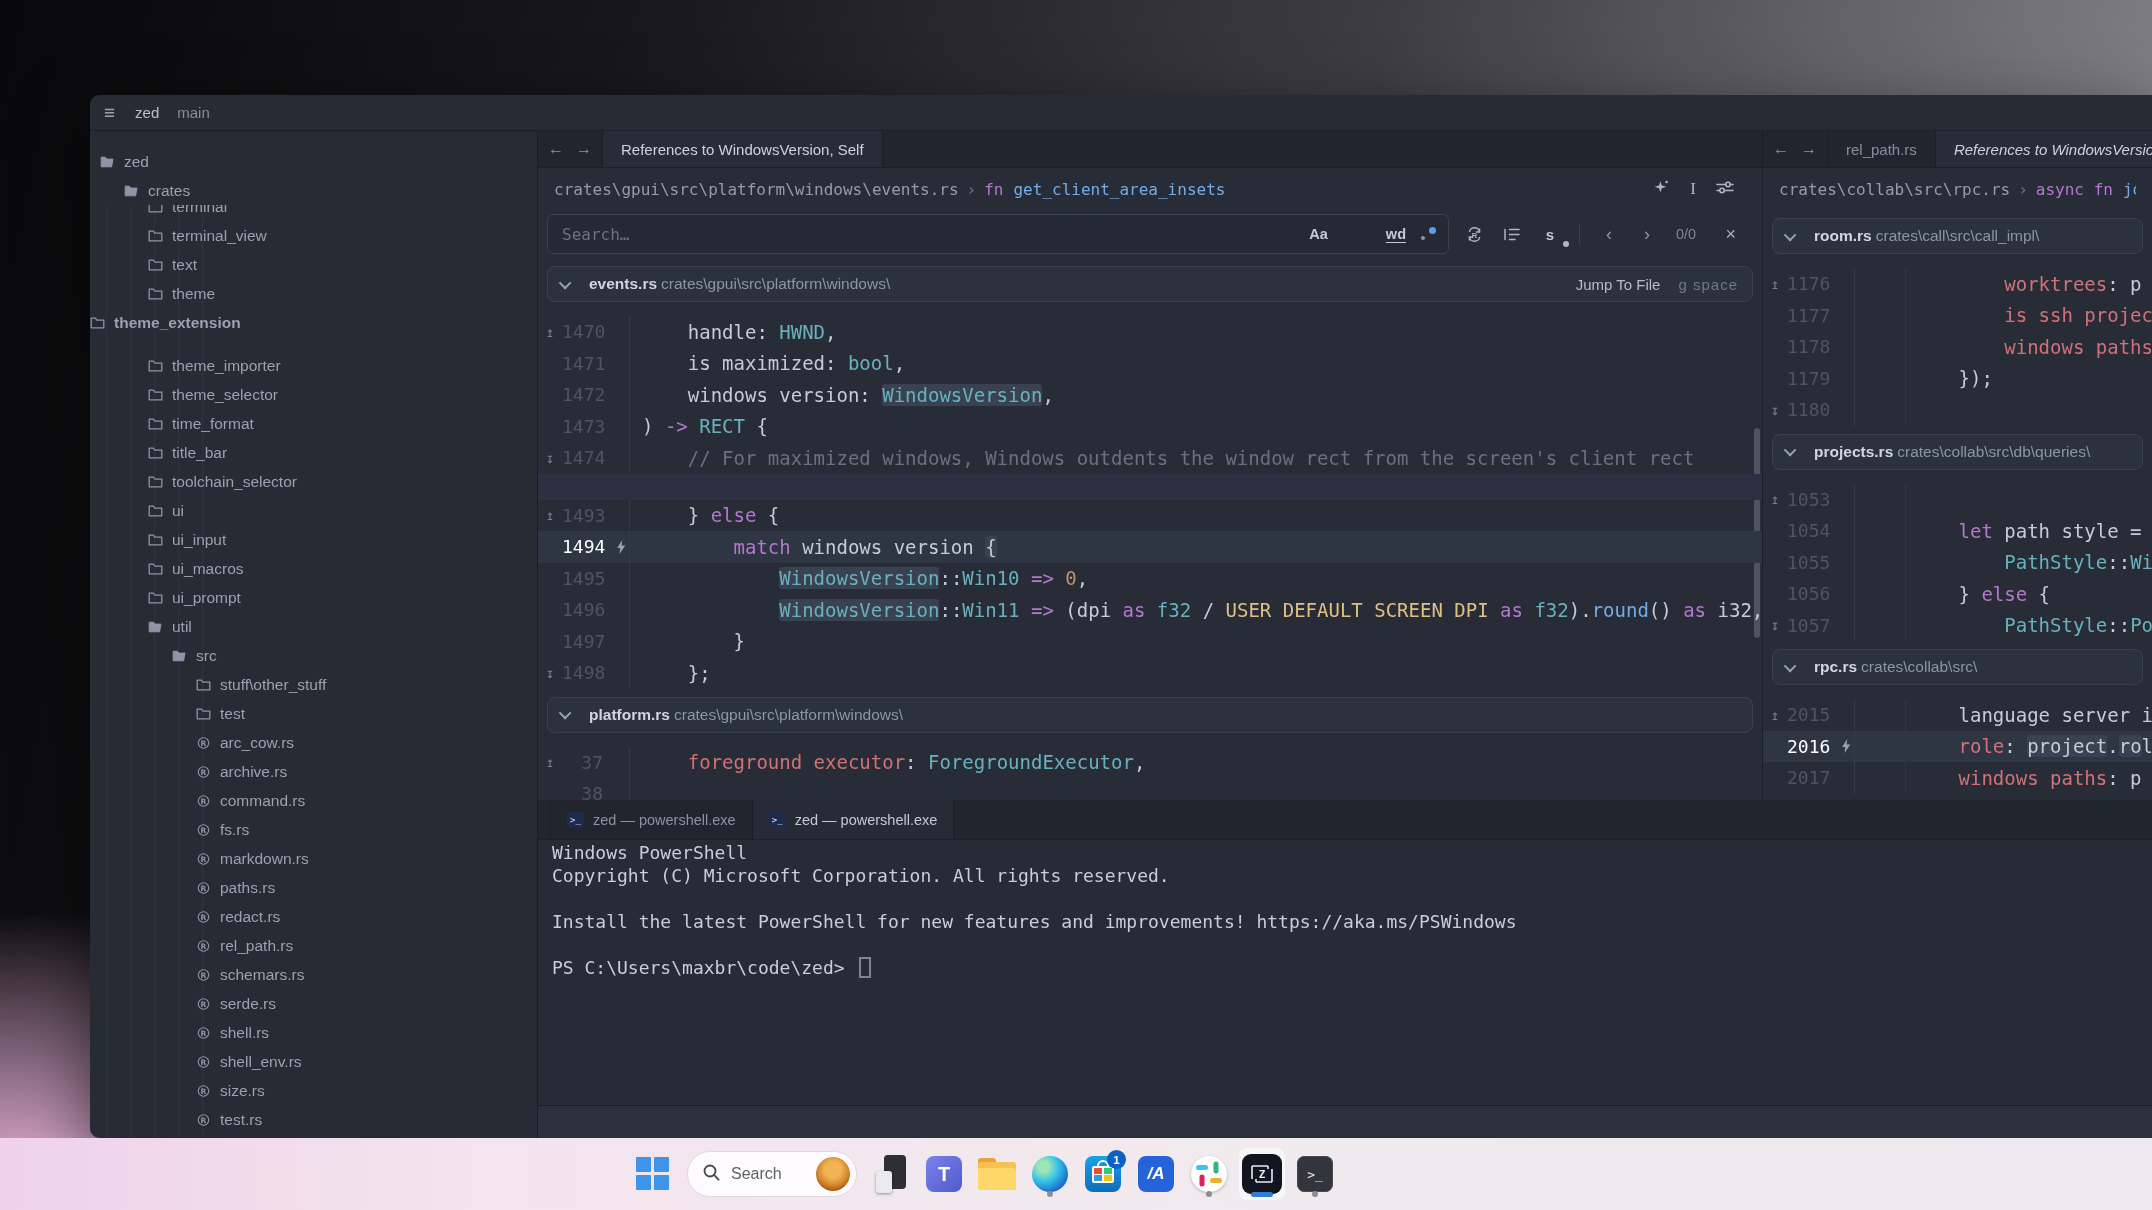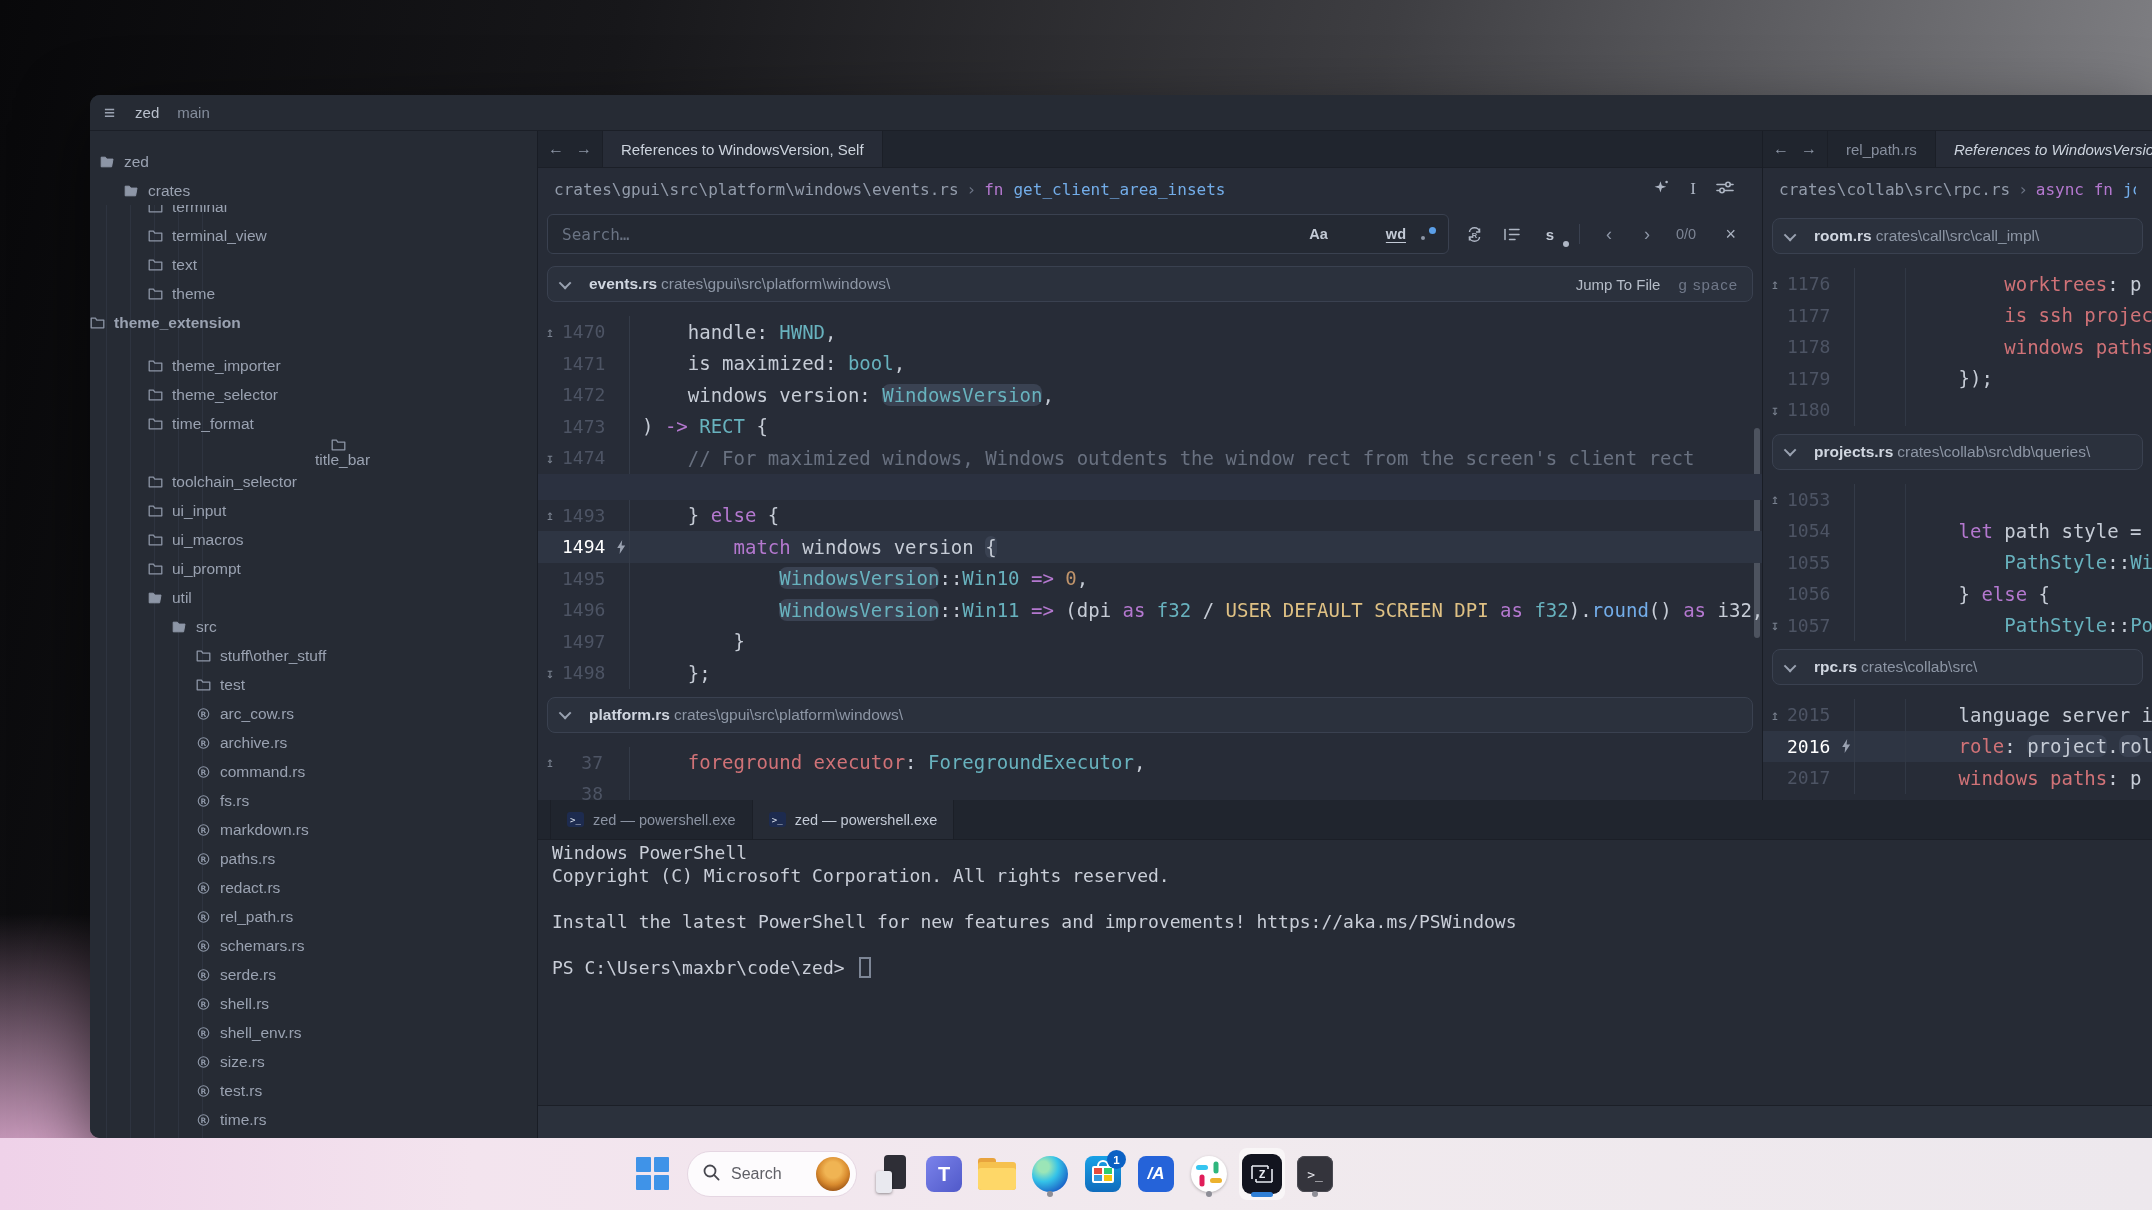--- a/index.html
+++ b/index.html
@@ -77,21 +77,21 @@
   .cl{display:flex;height:31.5px;align-items:center;font-family:"DejaVu Sans Mono",monospace;font-size:19px;color:#c6ccd6;}
   .cl.cur{background:#2e3543;}
   .gut{width:92px;flex:none;display:flex;align-items:center;border-right:1px solid #343b48;height:100%;}
   .g-pre{width:24px;text-align:center;color:#79818f;font-size:14px;flex:none;}
   .g-num{flex:1;text-align:right;color:#4d5464;font-size:18px;padding-right:6px;}
   .cl.cur .g-num{color:#ffffff;}
   .g-post{width:20px;flex:none;display:flex;justify-content:center;}
   .code{white-space:pre;padding-left:12px;overflow:hidden;}
   .tk-d{color:#c6ccd6;} .tk-k{color:#b478cf;} .tk-t{color:#68b2be;} .tk-r{color:#d07277;}
   .tk-n{color:#c0946b;} .tk-c{color:#dfc184;} .tk-f{color:#73ade9;} .tk-m{color:#697180;}
-  .hl{background:#3a4252;border-radius:8px;}
+  .hl{background:#3a4252;border-radius:3px;}
   .xband{height:26px;background:#2b3140;}
   .scroll-thumb{position:absolute;right:2px;top:170px;width:6px;height:210px;border-radius:3px;background:rgba(190,200,215,.25);}
   
   #term-tabbar{height:40px;flex:none;background:#20252e;display:flex;align-items:stretch;border-bottom:1px solid #1b1f27;padding-left:12px;}
   .term-tab{display:flex;align-items:center;gap:9px;padding:0 16px;font-size:14.5px;color:#8b93a2;border-right:1px solid #1b1f27;}
   .term-tab:first-child{border-left:1px solid #1b1f27;}
   .term-tab.active{background:#262b35;color:#c3cad6;}
   .ps-ic{width:17px;height:15px;background:#1d2b4f;border-radius:3px;color:#dfe5f0;font-size:9px;display:flex;align-items:center;justify-content:center;font-family:"DejaVu Sans Mono",monospace;flex:none;}
   #term-content{flex:1;background:#262b35;padding:1px 0 0 14px;overflow:hidden;}
   .tline{height:23px;font-family:"DejaVu Sans Mono",monospace;font-size:18px;color:#c9ced8;white-space:pre;display:flex;align-items:center;}
@@ -232,35 +232,43 @@
               <span class="tree-lb">theme_selector</span>
             </div>
             <div class="tree-row" style="padding-left: 58px;">
               <span class="tree-ic">
                 <svg width="15" height="13" viewBox="0 0 15 13">
                   <path d="M1.2 2.2h4.2l1.4 1.9h7V11.8H1.2z" fill="none" stroke="#8d96a6" stroke-width="1.3" stroke-linejoin="round"></path>
                 </svg>
               </span>
               <span class="tree-lb">time_format</span>
             </div>
-            <div class="tree-row" style="padding-left: 58px; flex-direction: column;">
+            <div class="tree-row" style="padding-left: 58px;">
               <span class="tree-ic">
                 <svg width="15" height="13" viewBox="0 0 15 13">
                   <path d="M1.2 2.2h4.2l1.4 1.9h7V11.8H1.2z" fill="none" stroke="#8d96a6" stroke-width="1.3" stroke-linejoin="round"></path>
                 </svg>
               </span>
               <span class="tree-lb">title_bar</span>
             </div>
             <div class="tree-row" style="padding-left: 58px;">
               <span class="tree-ic">
                 <svg width="15" height="13" viewBox="0 0 15 13">
                   <path d="M1.2 2.2h4.2l1.4 1.9h7V11.8H1.2z" fill="none" stroke="#8d96a6" stroke-width="1.3" stroke-linejoin="round"></path>
                 </svg>
               </span>
               <span class="tree-lb">toolchain_selector</span>
+            </div>
+            <div class="tree-row" style="padding-left: 58px;">
+              <span class="tree-ic">
+                <svg width="15" height="13" viewBox="0 0 15 13">
+                  <path d="M1.2 2.2h4.2l1.4 1.9h7V11.8H1.2z" fill="none" stroke="#8d96a6" stroke-width="1.3" stroke-linejoin="round"></path>
+                </svg>
+              </span>
+              <span class="tree-lb">ui</span>
             </div>
             <div class="tree-row" style="padding-left: 58px;">
               <span class="tree-ic">
                 <svg width="15" height="13" viewBox="0 0 15 13">
                   <path d="M1.2 2.2h4.2l1.4 1.9h7V11.8H1.2z" fill="none" stroke="#8d96a6" stroke-width="1.3" stroke-linejoin="round"></path>
                 </svg>
               </span>
               <span class="tree-lb">ui_input</span>
             </div>
             <div class="tree-row" style="padding-left: 58px;">

